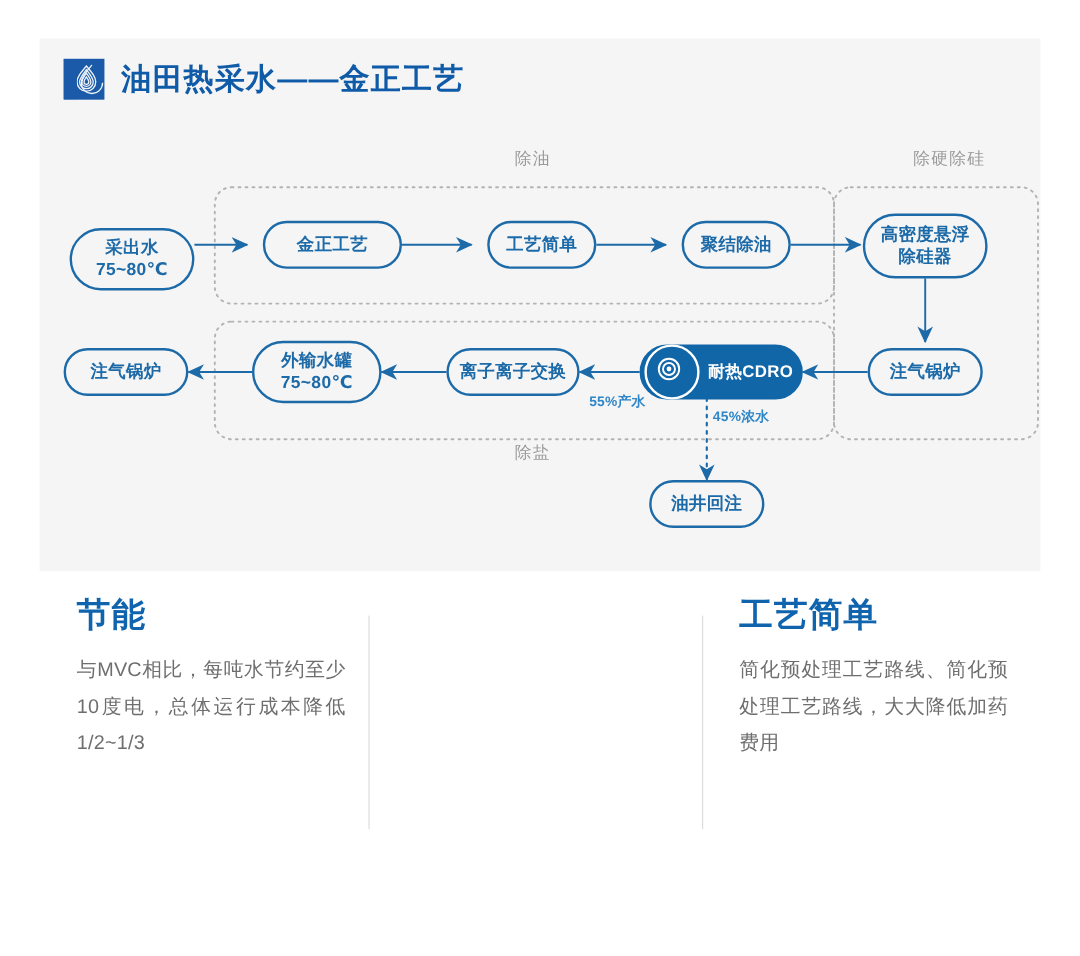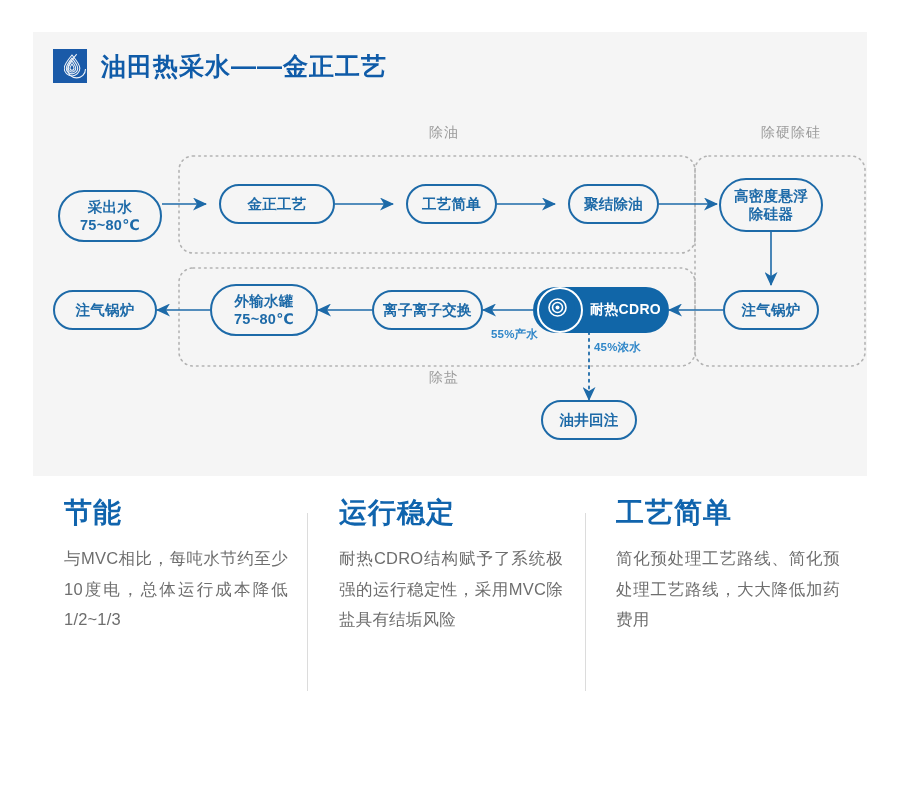--- a/index.html
+++ b/index.html
@@ -207,24 +207,20 @@
 
   <div class="features">
 
     <div class="feat" style="left:64px;width:224px;">
       <div class="feat-title">节能</div>
       <div class="feat-body">与MVC相比，每吨水节约至少10度电，总体运行成本降低1/2~1/3</div>
     </div>
 
     <div class="vdiv" style="left:307px;"></div>
 
-    <div class="feat" style="left:339px;width:224px;">
-      <div class="feat-title">运行稳定</div>
-      <div class="feat-body">耐热CDRO结构赋予了系统极强的运行稳定性，采用MVC除盐具有结垢风险</div>
-    </div>
 
     <div class="vdiv" style="left:585px;"></div>
 
     <div class="feat" style="left:616px;width:224px;">
       <div class="feat-title">工艺简单</div>
       <div class="feat-body">简化预处理工艺路线、简化预处理工艺路线，大大降低加药费用</div>
     </div>
 
   </div>
 

